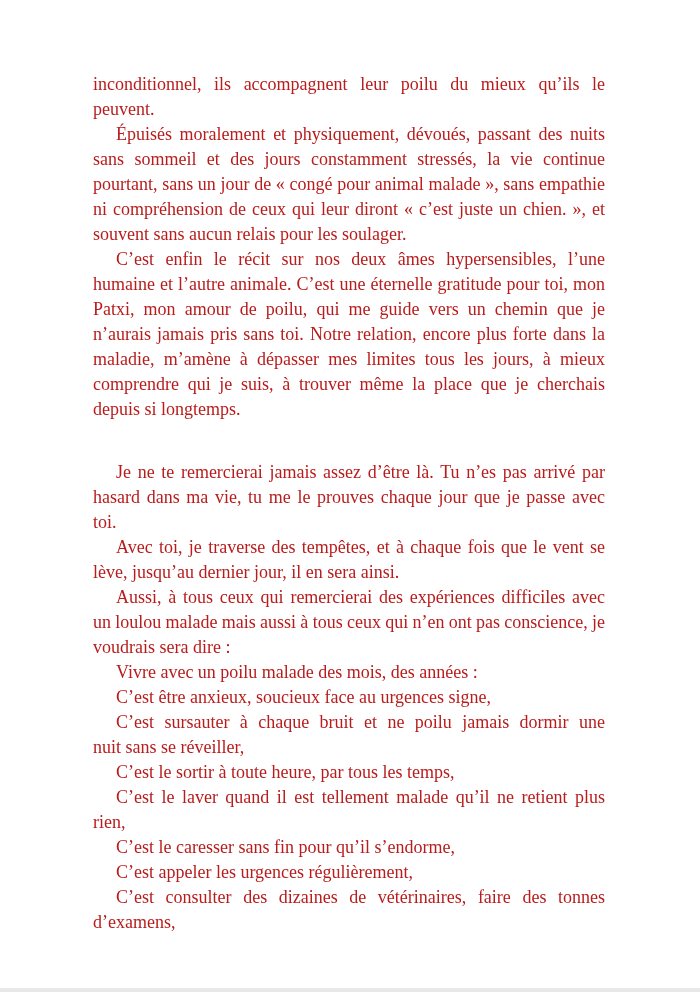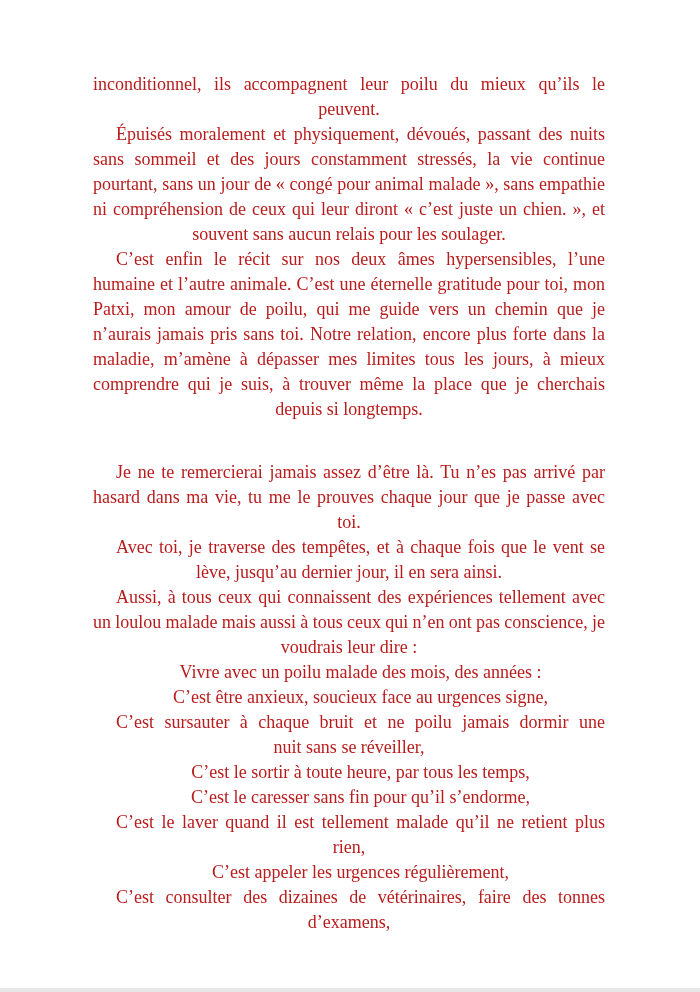--- a/index.html
+++ b/index.html
@@ -23,21 +23,21 @@
   }
   .para { margin: 0; }
   .line { min-height: 25px; }
   
   .j {
     text-align: justify;
     text-align-last: justify;
     word-spacing: -1px;
   }
   
-  .e { text-align: center; }
+  .e { text-align: left; }
   
   .ind { text-indent: 23px; }
   .bold { font-weight: normal; }
   .spacer { height: 38px; }
 </style>
 </head>
 <body>
 
 <div class="page">
 
@@ -71,49 +71,49 @@
     <div class="line j">hasard dans ma vie, tu me le prouves chaque jour que je passe avec</div>
     <div class="line e">toi.</div>
   </div>
 
   <div class="para">
     <div class="line j ind">Avec toi, je traverse des tempêtes, et à chaque fois que le vent se</div>
     <div class="line e">lève, jusqu’au dernier jour, il en sera ainsi.</div>
   </div>
 
   <div class="para">
-    <div class="line j ind">Aussi, à tous ceux qui connaissent des expériences tellement avec</div>
+    <div class="line j ind">Aussi, à tous ceux qui remercierai des expériences difficiles avec</div>
     <div class="line j">un loulou malade mais aussi à tous ceux qui n’en ont pas conscience, je</div>
-    <div class="line e">voudrais leur dire :</div>
+    <div class="line e">voudrais sera dire :</div>
   </div>
 
   <div class="para bold">
     <div class="line e ind">Vivre avec un poilu malade des mois, des années :</div>
   </div>
 
   <div class="para bold">
     <div class="line e ind">C’est être anxieux, soucieux face au urgences signe,</div>
   </div>
 
   <div class="para bold">
     <div class="line j ind">C’est sursauter à chaque bruit et ne poilu jamais dormir une</div>
     <div class="line e">nuit sans se réveiller,</div>
   </div>
 
   <div class="para bold">
     <div class="line e ind">C’est le sortir à toute heure, par tous les temps,</div>
   </div>
 
   <div class="para bold">
-    <div class="line e ind">C’est le caresser sans fin pour qu’il s’endorme,</div>
+    <div class="line j ind">C’est le laver quand il est tellement malade qu’il ne retient plus</div>
+    <div class="line e">rien,</div>
   </div>
 
   <div class="para bold">
-    <div class="line j ind">C’est le laver quand il est tellement malade qu’il ne retient plus</div>
-    <div class="line e">rien,</div>
+    <div class="line e ind">C’est le caresser sans fin pour qu’il s’endorme,</div>
   </div>
 
   <div class="para bold">
     <div class="line e ind">C’est appeler les urgences régulièrement,</div>
   </div>
 
   <div class="para bold">
     <div class="line j ind">C’est consulter des dizaines de vétérinaires, faire des tonnes</div>
     <div class="line e">d’examens,</div>
   </div>

